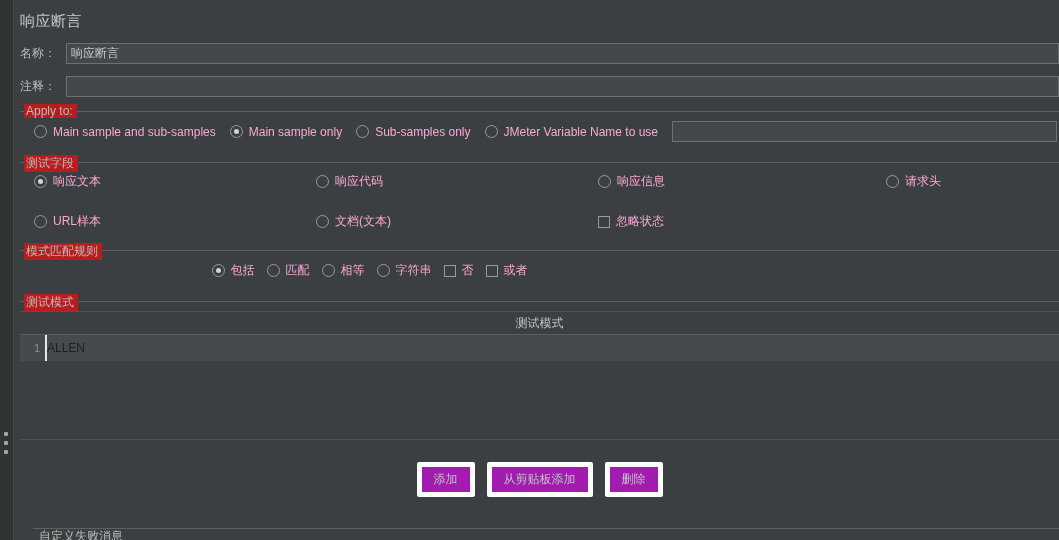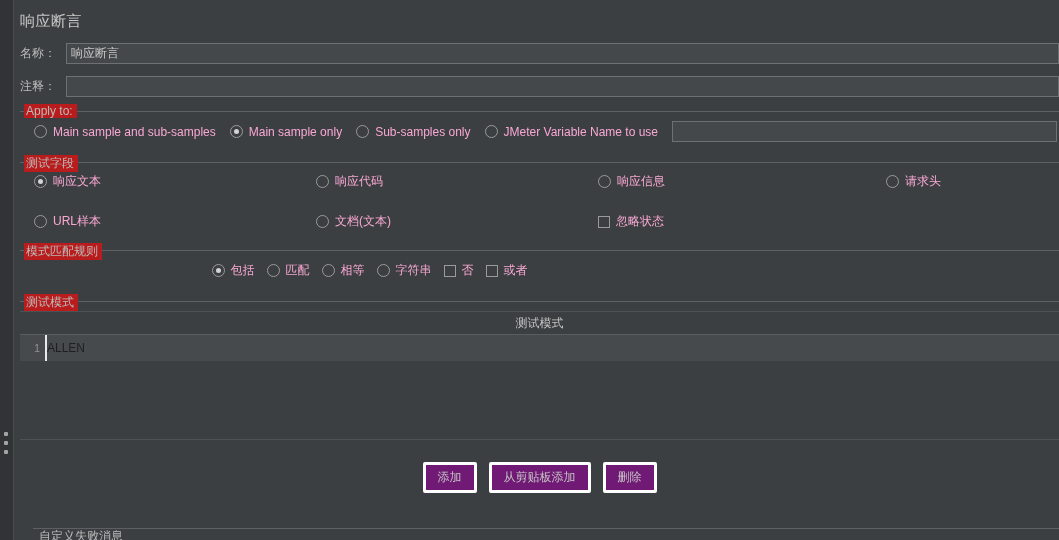--- a/index.html
+++ b/index.html
@@ -223,22 +223,22 @@
 
   
   #btn-row {
     display: flex;
     justify-content: center;
     align-items: center;
     gap: 12px;
     margin-top: 22px;
   }
   .btn {
-    background: #701a75;
-    border: 3px solid #ffffff;
+    background: #a21caf;
+    border: 5px solid #ffffff;
     color: #c4c4c4;
     font-family: "Liberation Sans", "DejaVu Sans", sans-serif;
     font-size: 12px;
     padding: 4px 12px;
     border-radius: 2px;
     cursor: default;
   }
   
   #footer-group {
     position: absolute;

